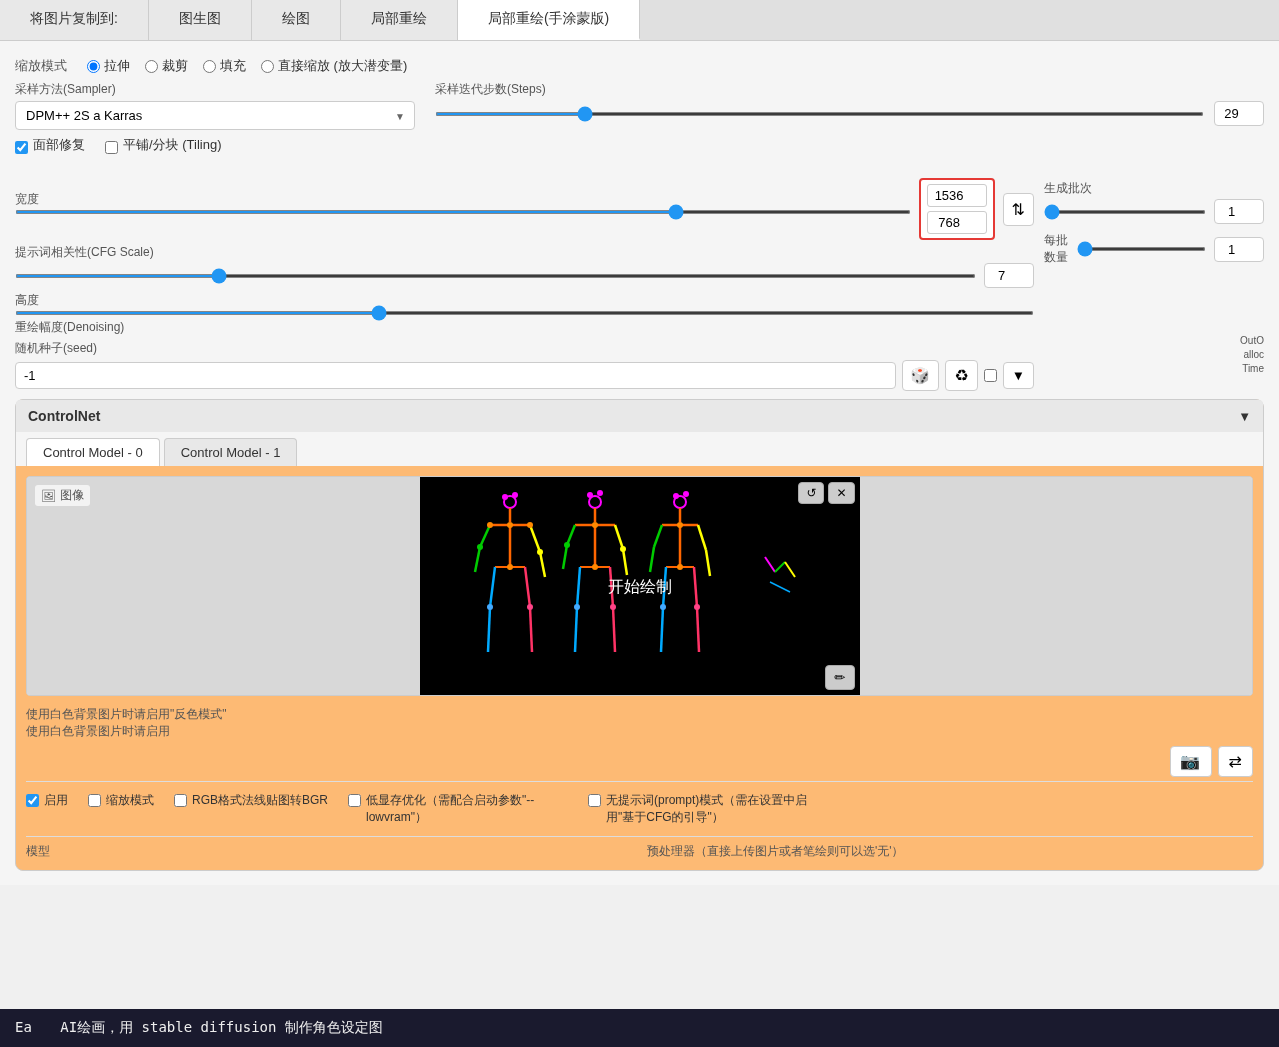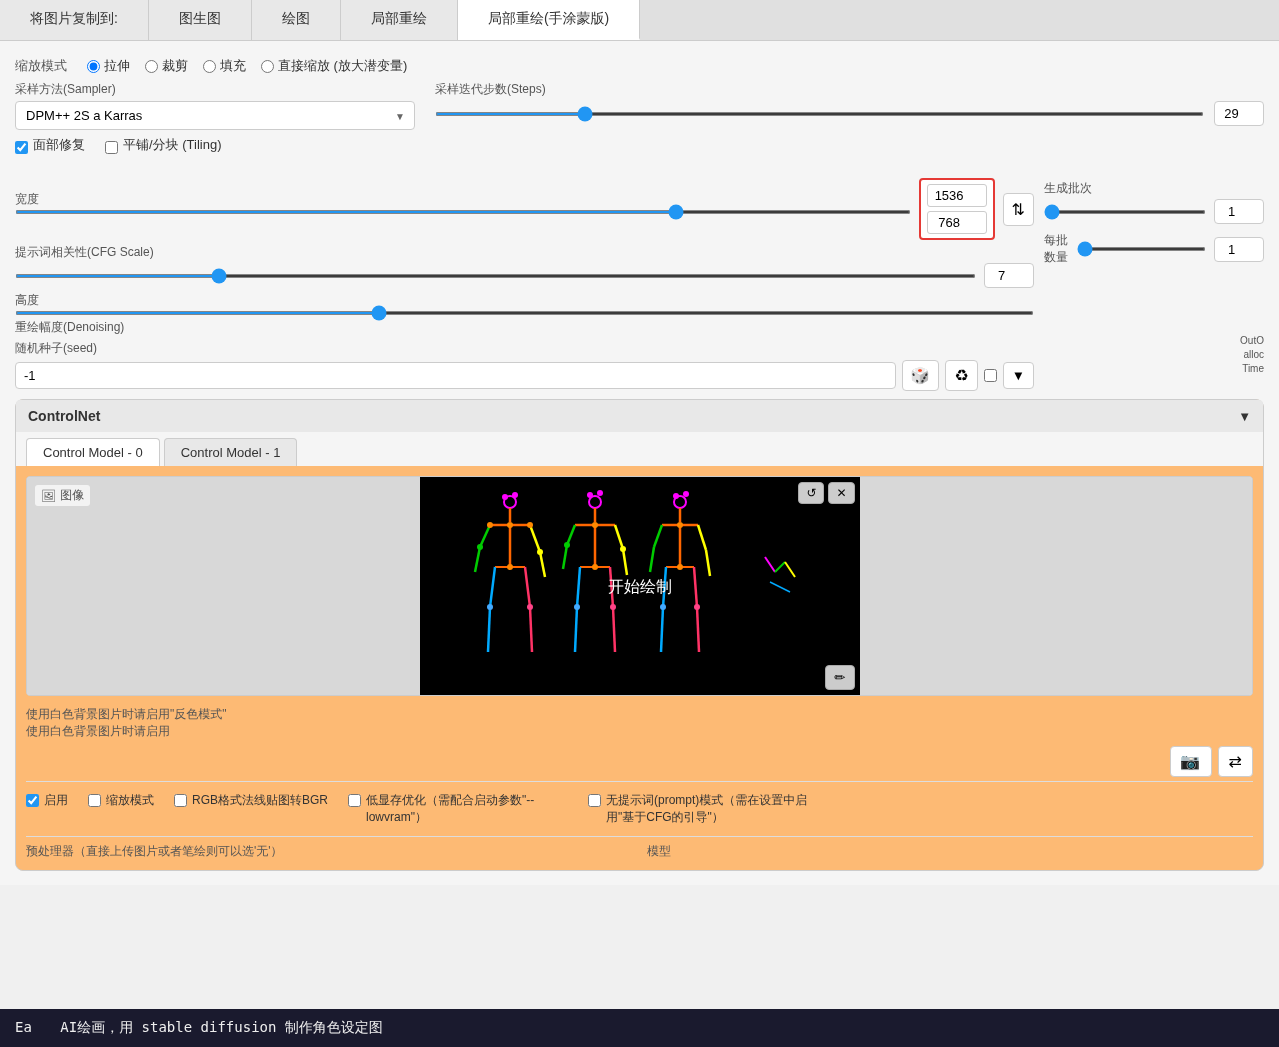--- a/index.html
+++ b/index.html
@@ -466,24 +466,24 @@
           <label style="display:flex; align-items:flex-start; gap:5px; font-size:12px; cursor:pointer; max-width:220px;">
             <input type="checkbox" style="margin-top: 2px;">
             <span>无提示词(prompt)模式（需在设置中启用"基于CFG的引导"）</span>
           </label>
         </div>
 
         <div class="divider"></div>
 
         <div style="display:flex; gap:15px; margin-top:6px;">
           <div style="flex:1; display:flex; flex-direction:column; gap:3px;">
+            <label style="font-size:12px; color:#555;">模型</label>
+          </div>
+          <div style="flex:1; display:flex; flex-direction:column; gap:3px;">
             <label style="font-size:12px; color:#555;">预处理器（直接上传图片或者笔绘则可以选'无'）</label>
-          </div>
-          <div style="flex:1; display:flex; flex-direction:column; gap:3px;">
-            <label style="font-size:12px; color:#555;">模型</label>
           </div>
         </div>
 
       </div>
     </div>
 
   </div>
 
   <div class="bottom-bar">
     <span style="margin-right:20px;">Ea</span>

